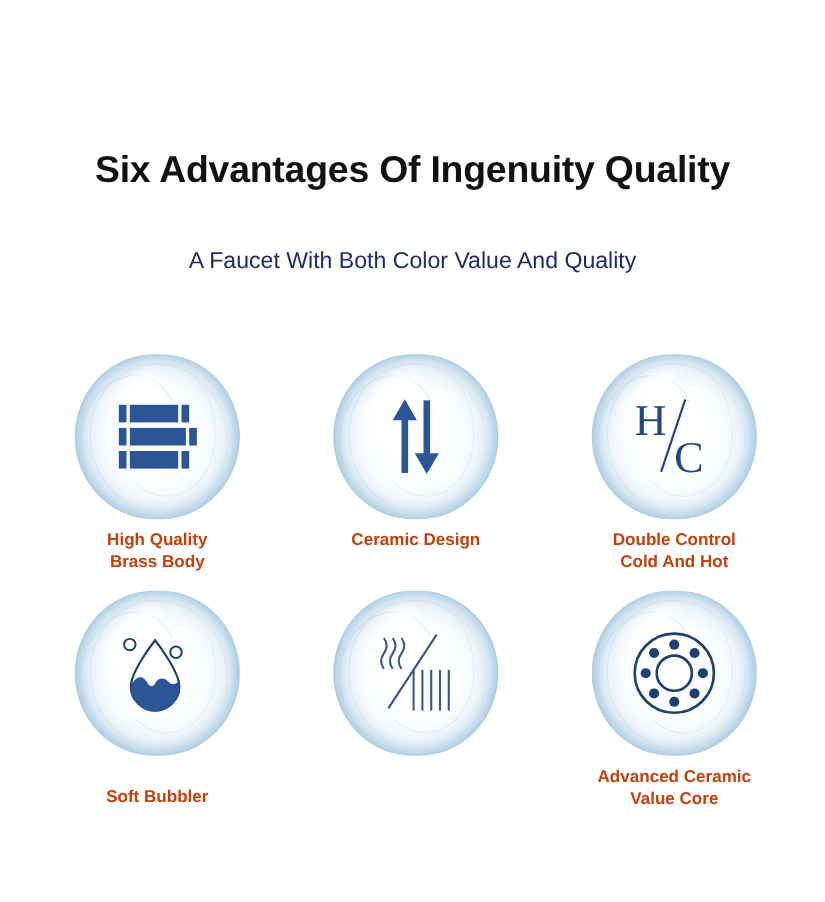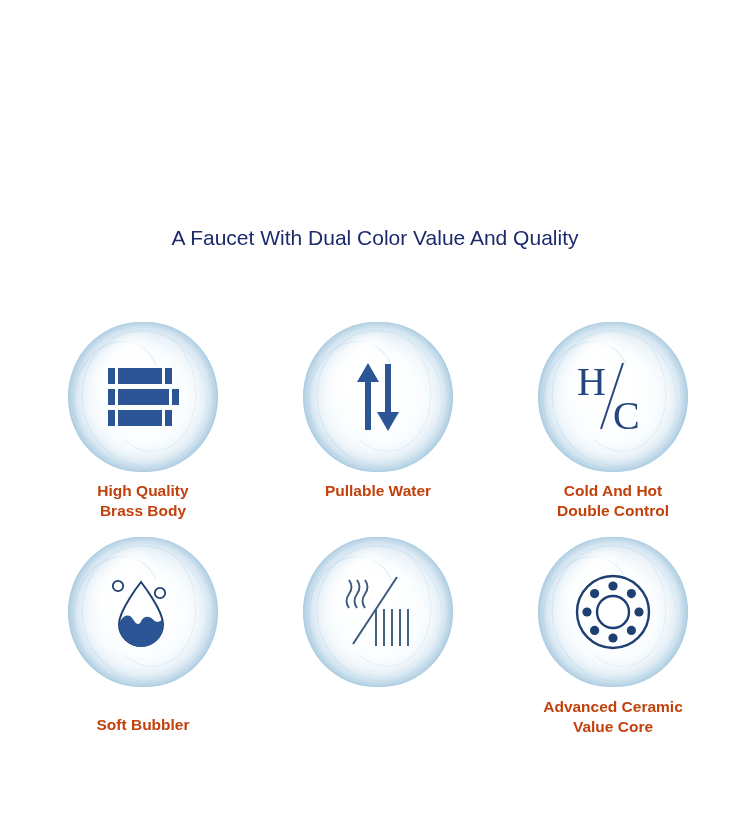--- a/index.html
+++ b/index.html
@@ -174,21 +174,22 @@
   .label.two-line { top: 163px; }
   .label.one-line { top: 163px; }
   .row2 .label.two-line { top: 164px; }
   .row2 .label.one-line { top: 182px; }
 </style>
 </head>
 <body>
 
 <div class="page">
 
-  <div class="subtitle">A Faucet With Dual Color Value And Quality</div>
+  <div class="title">Six Advantages Of Ingenuity Quality</div>
+  <div class="subtitle">A Faucet With Both Color Value And Quality</div>
 
   <div class="grid">
 
     <div class="row row1">
 
       <div class="cell c0">
         <div class="bubble-wrap">
           <div class="bubble">
             <span class="swirl-a"></span>
             <span class="swirl-b"></span>
@@ -229,42 +230,42 @@
 
               <rect x="11" y="14" width="6" height="54"></rect>
               <polygon points="14,1 25,20 3,20"></polygon>
 
               <rect x="31" y="2" width="6" height="54"></rect>
               <polygon points="34,69 45,50 23,50"></polygon>
             </svg>
           </div>
         </div>
         <div class="label one-line">
-          <div>Pullable Water</div>
+          <div>Ceramic Design</div>
         </div>
       </div>
 
       <div class="cell c2">
         <div class="bubble-wrap">
           <div class="bubble">
             <span class="swirl-a"></span>
             <span class="swirl-b"></span>
             <span class="hilite"></span>
           </div>
           <div class="icon-holder">
             <svg width="80" height="80" viewBox="0 0 80 80">
               <text x="4" y="38" font-family="'Liberation Serif', serif" font-size="40" fill="#23467e" letter-spacing="0">H</text>
               <line x1="50" y1="6" x2="28" y2="72" stroke="#23467e" stroke-width="2"></line>
               <text x="40" y="72" font-family="'Liberation Serif', serif" font-size="40" fill="#23467e">C</text>
             </svg>
           </div>
         </div>
         <div class="label two-line">
+          <div>Double Control</div>
           <div>Cold And Hot</div>
-          <div>Double Control</div>
         </div>
       </div>
 
     </div>
 
     <div class="row row2">
 
       <div class="cell c0">
         <div class="bubble-wrap">
           <div class="bubble">

